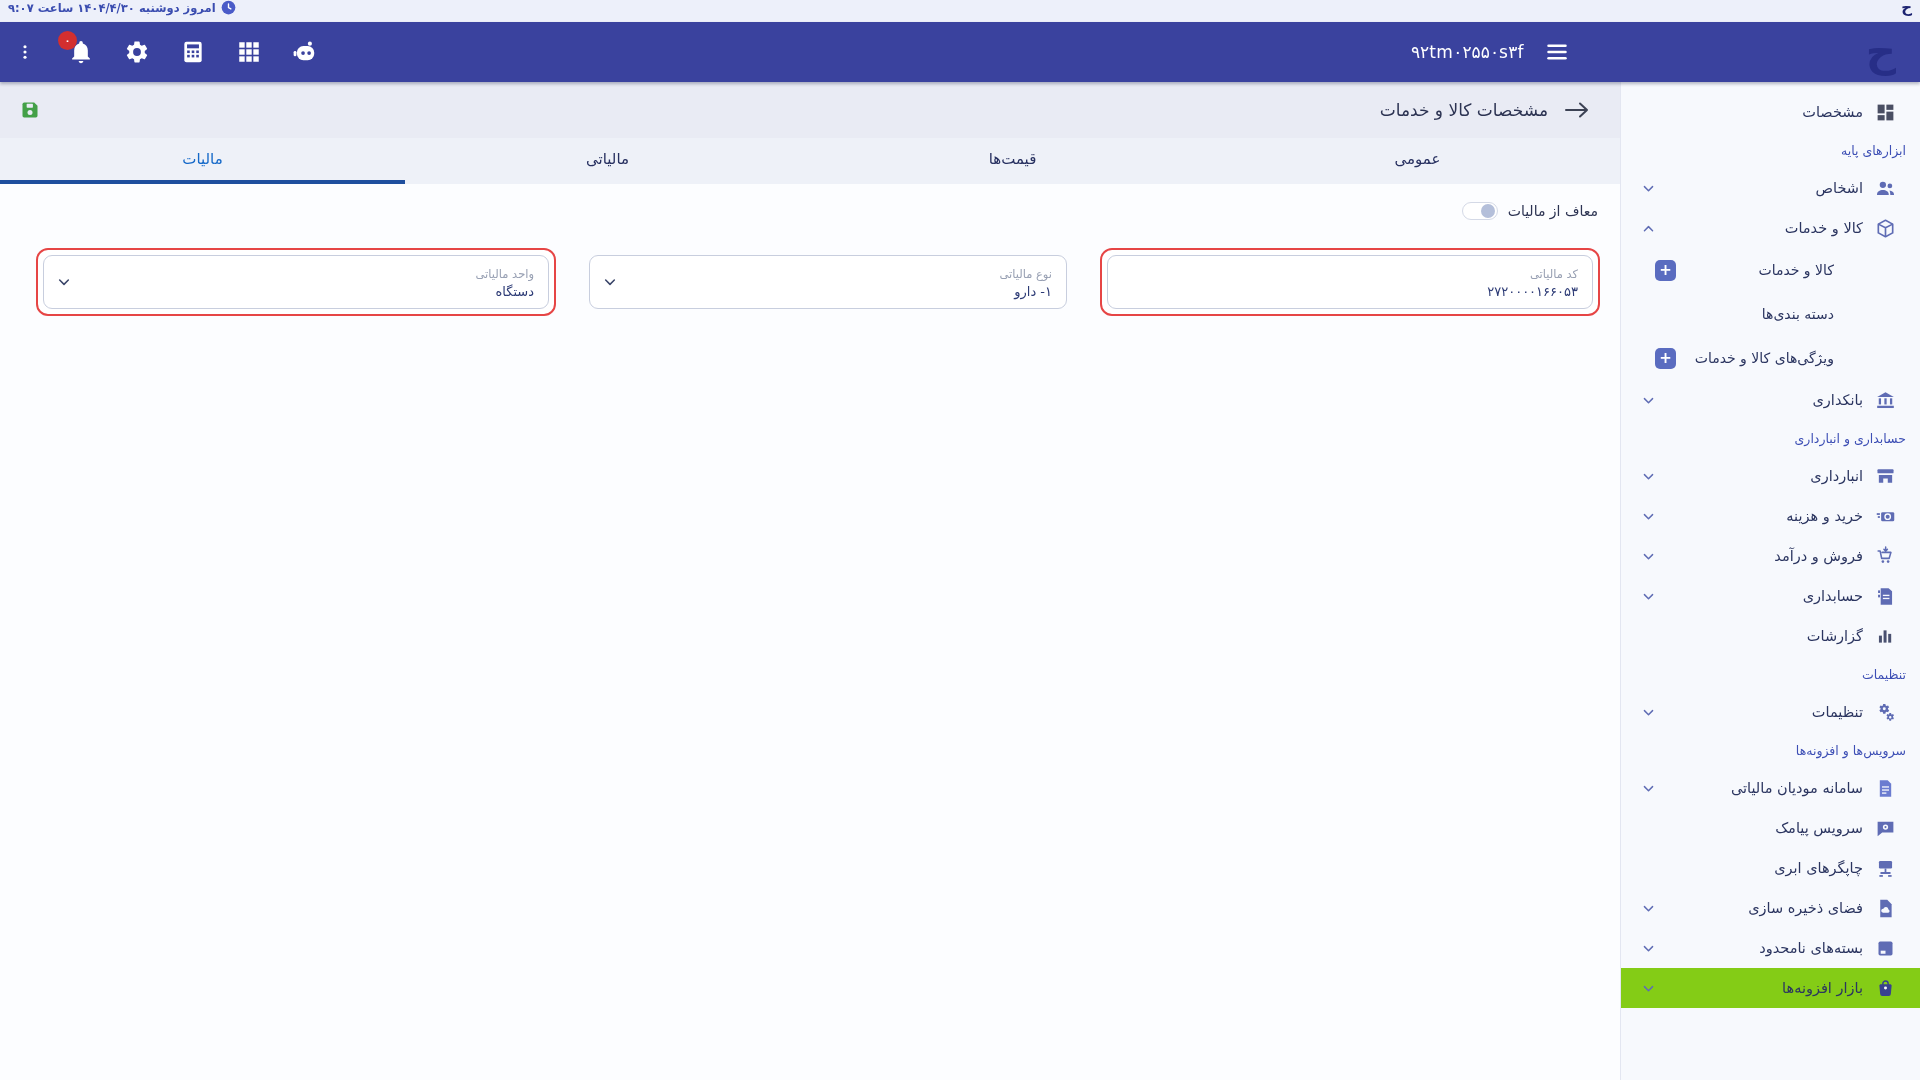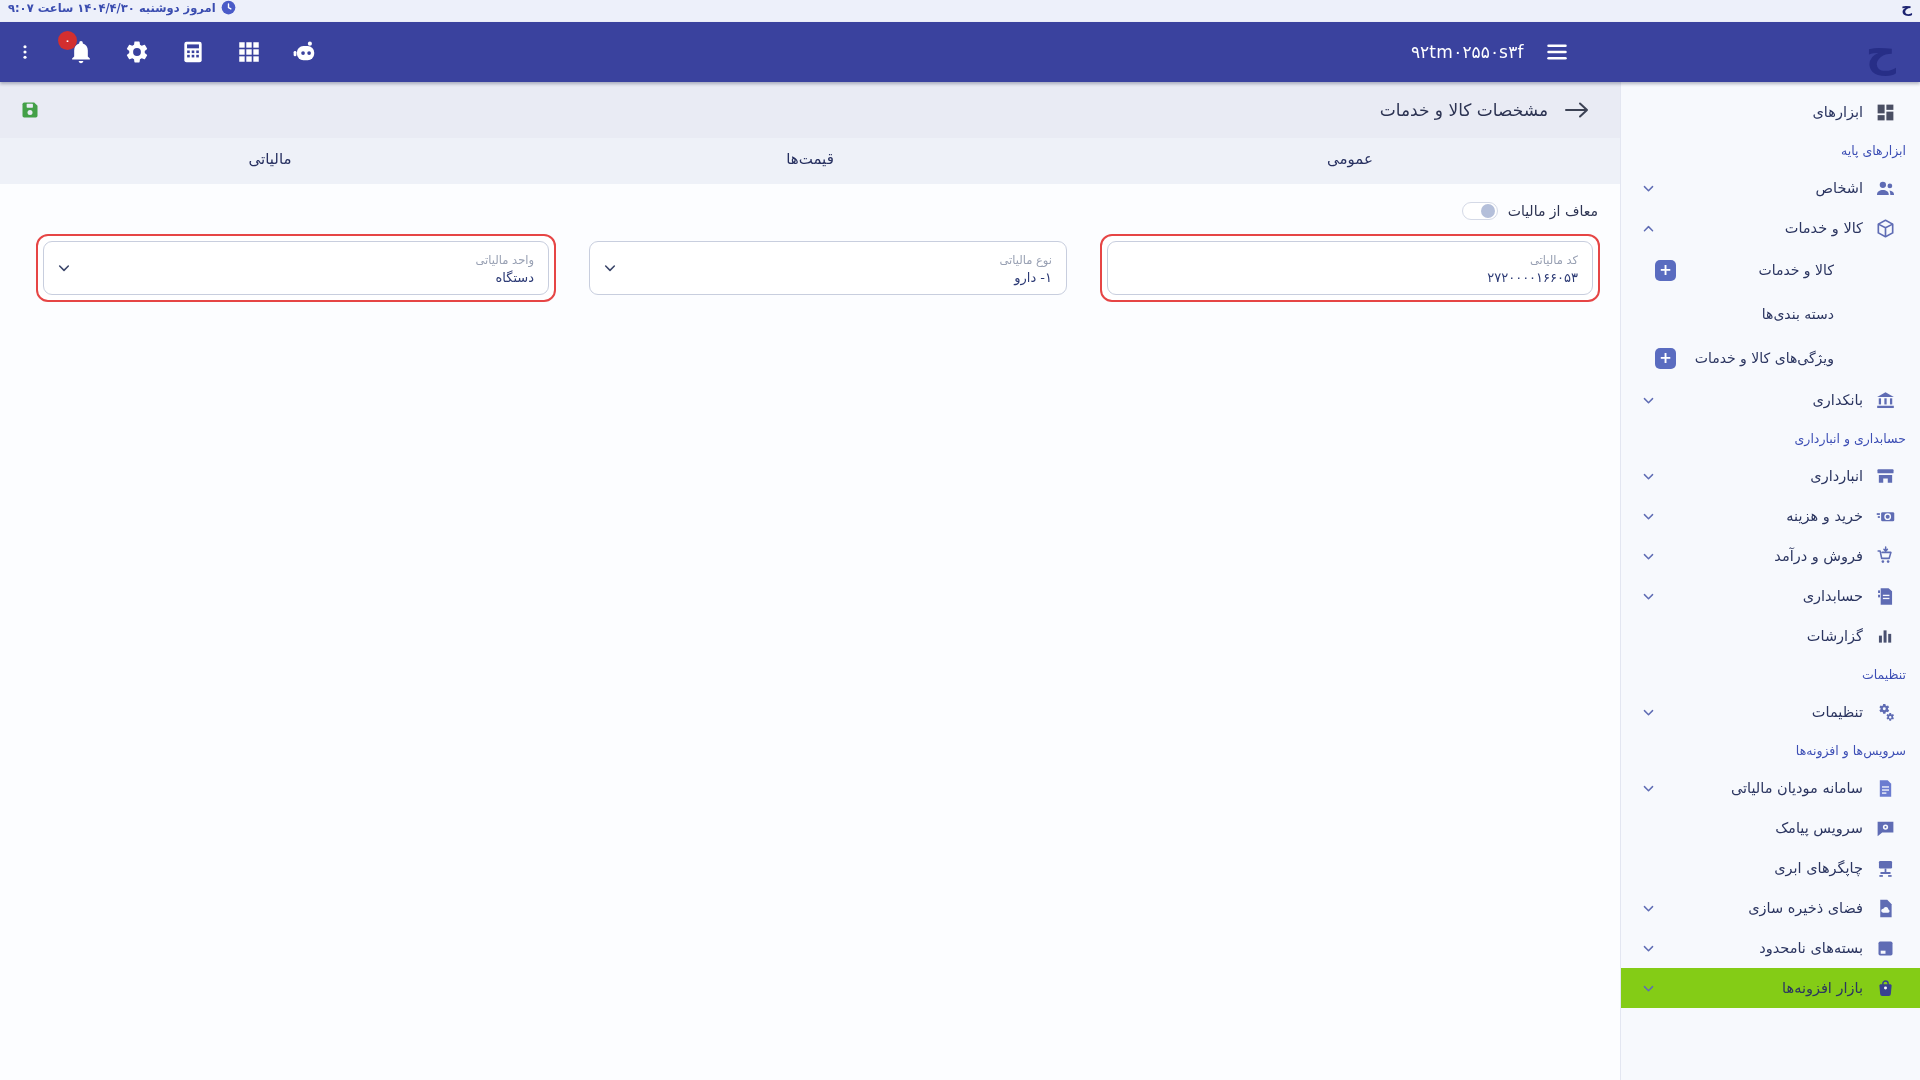--- a/index.html
+++ b/index.html
@@ -49,21 +49,21 @@
   .page-title { font-size:17px; color:#2c3352; }
 
   
   .tabs { height:46px; background:#eef1f8; display:flex; direction:rtl; flex:none; }
   .tab { flex:1; display:flex; align-items:center; justify-content:center;
     font-size:15px; color:#273060; cursor:pointer; border-bottom:4px solid transparent; }
   .tab.active { color:#1468c8; border-bottom-color:#1f4f9e; }
 
   
   .content { flex:1; direction:rtl; padding:14px 20px; }
-  .toggle-row { display:flex; align-items:center; gap:10px; margin:4px 2px 14px; }
+  .toggle-row { display:flex; align-items:center; gap:10px; margin:4px 2px 28px; }
   .toggle-label { font-size:14px; color:#2c3352; }
   .toggle { width:36px; height:18px; border-radius:9px; background:#fff;
     border:1px solid #d4d9e6; position:relative; cursor:pointer; }
   .toggle .knob { position:absolute; top:1px; right:2px; width:14px; height:14px;
     border-radius:50%; background:#b4bfda; }
 
   .fields-row { display:flex; gap:26px; }
   .ring { border:2px solid transparent; border-radius:12px; padding:5px; }
   .ring.error { border-color:#e64545; background:#fff; }
   .f-box { position:relative; background:#fff; border:1px solid #c8cede; border-radius:9px;
@@ -203,20 +203,21 @@
             </svg>
         </span>
         <span class="page-title">مشخصات کالا و خدمات</span>
       </div>
     </div>
 
     <div class="tabs" id="tabs">
         <div class="tab">عمومی</div>
         <div class="tab">قیمت‌ها</div>
         <div class="tab">مالیاتی</div>
+        <div class="tab active">مالیات</div>
       </div>
 
     <div class="content">
       <div class="toggle-row">
         <span class="toggle-label">معاف از مالیات</span>
         <span class="toggle">
             <span class="knob"></span>
           </span>
       </div>
       <div class="fields-row" id="fields">
@@ -251,21 +252,21 @@
   <div class="sidebar" id="sidebar">
       <div class="sb-item">
         <span class="sb-icon dark"><svg viewBox="0 0 24 24">
             <g fill="currentColor">
               <rect x="3" y="3" width="8" height="10"></rect>
               <rect x="13" y="3" width="8" height="6"></rect>
               <rect x="13" y="11" width="8" height="10"></rect>
               <rect x="3" y="15" width="8" height="6"></rect>
             </g>
           </svg></span>
-        <span class="sb-label">ابزارهای</span>
+        <span class="sb-label">مشخصات</span>
       </div>
       <div class="sb-section">ابزارهای پایه</div>
       <div class="sb-item">
         <span class="sb-icon"><svg viewBox="0 0 24 24">
             <g fill="currentColor">
               <circle cx="9" cy="7.8" r="3.6"></circle>
               <path d="M2.3 18.6c0-3 3-5 6.7-5s6.7 2 6.7 5v.9H2.3z"></path>
               <circle cx="17" cy="9" r="2.7"></circle>
               <path d="M16.6 14.4c2.8.3 5.1 2 5.1 4.3v.8h-4.2c0-2-.3-3.8-.9-5.1z"></path>
             </g>

